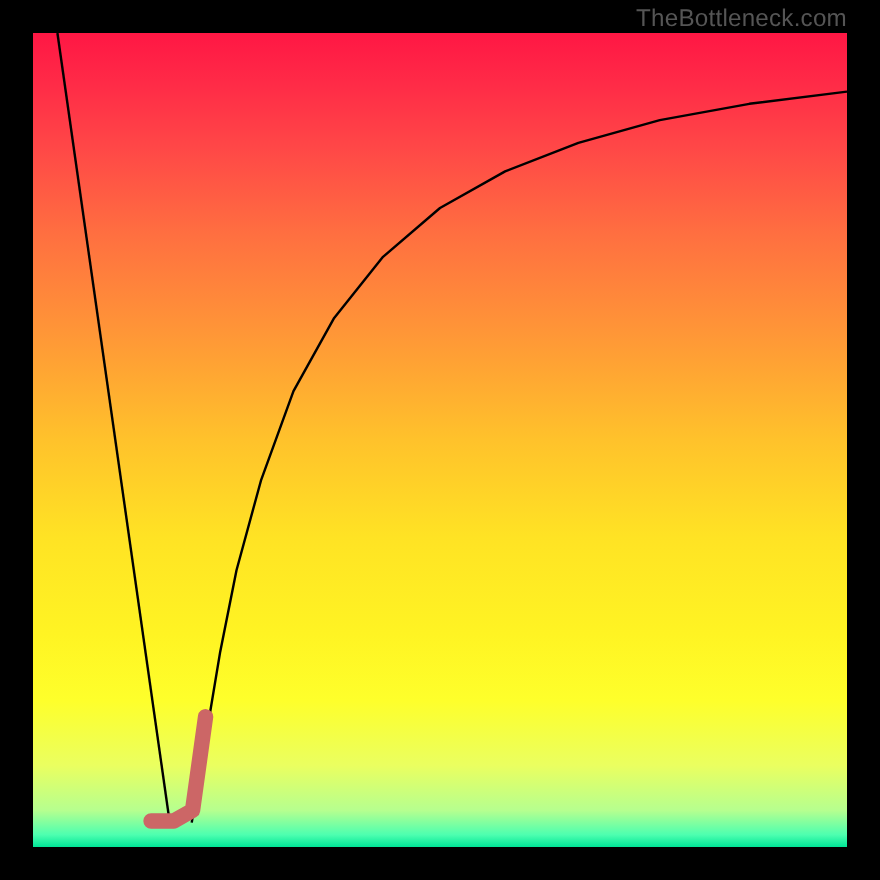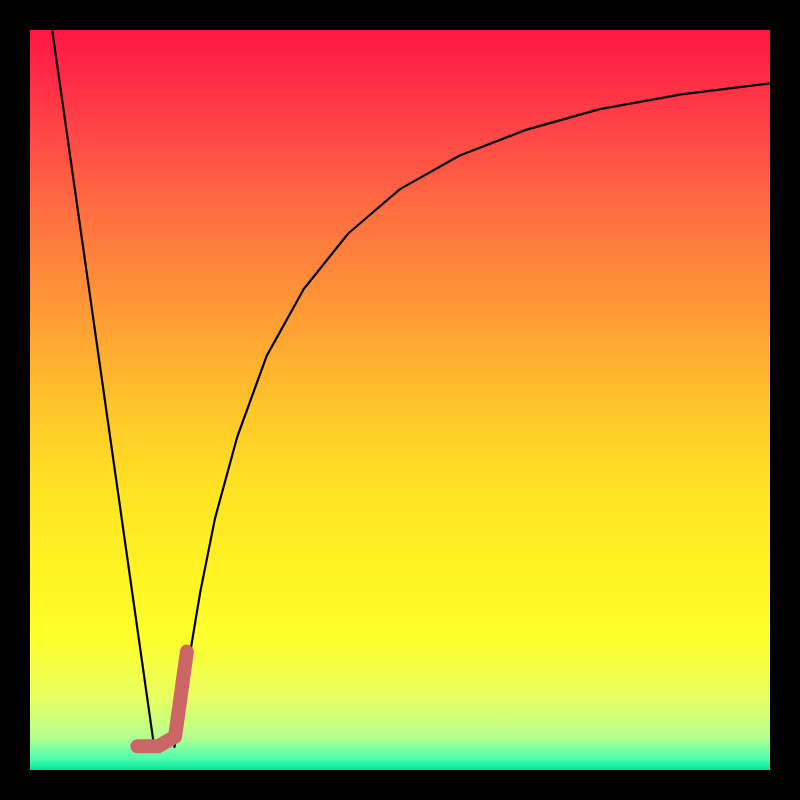--- a/index.html
+++ b/index.html
@@ -41,20 +41,21 @@
     font-size: 22px;
     font-weight: 400;
     letter-spacing: 0.2px;
   }
 </style>
 </head>
 <body>
 
 <div class="frame">
 
+  <div class="watermark">TheBottleneck.com</div>
 
   <div class="plot-area">
 
     <svg class="gradient-bg" viewBox="0 0 740 740" preserveAspectRatio="none">
       <defs>
         <linearGradient id="heat" x1="0" y1="0" x2="0" y2="1">
             <stop offset="0%" stop-color="#ff1744"></stop>
             <stop offset="6%" stop-color="#ff2a47"></stop>
             <stop offset="14.000000000000002%" stop-color="#ff4747"></stop>
             <stop offset="25%" stop-color="#ff7040"></stop>

